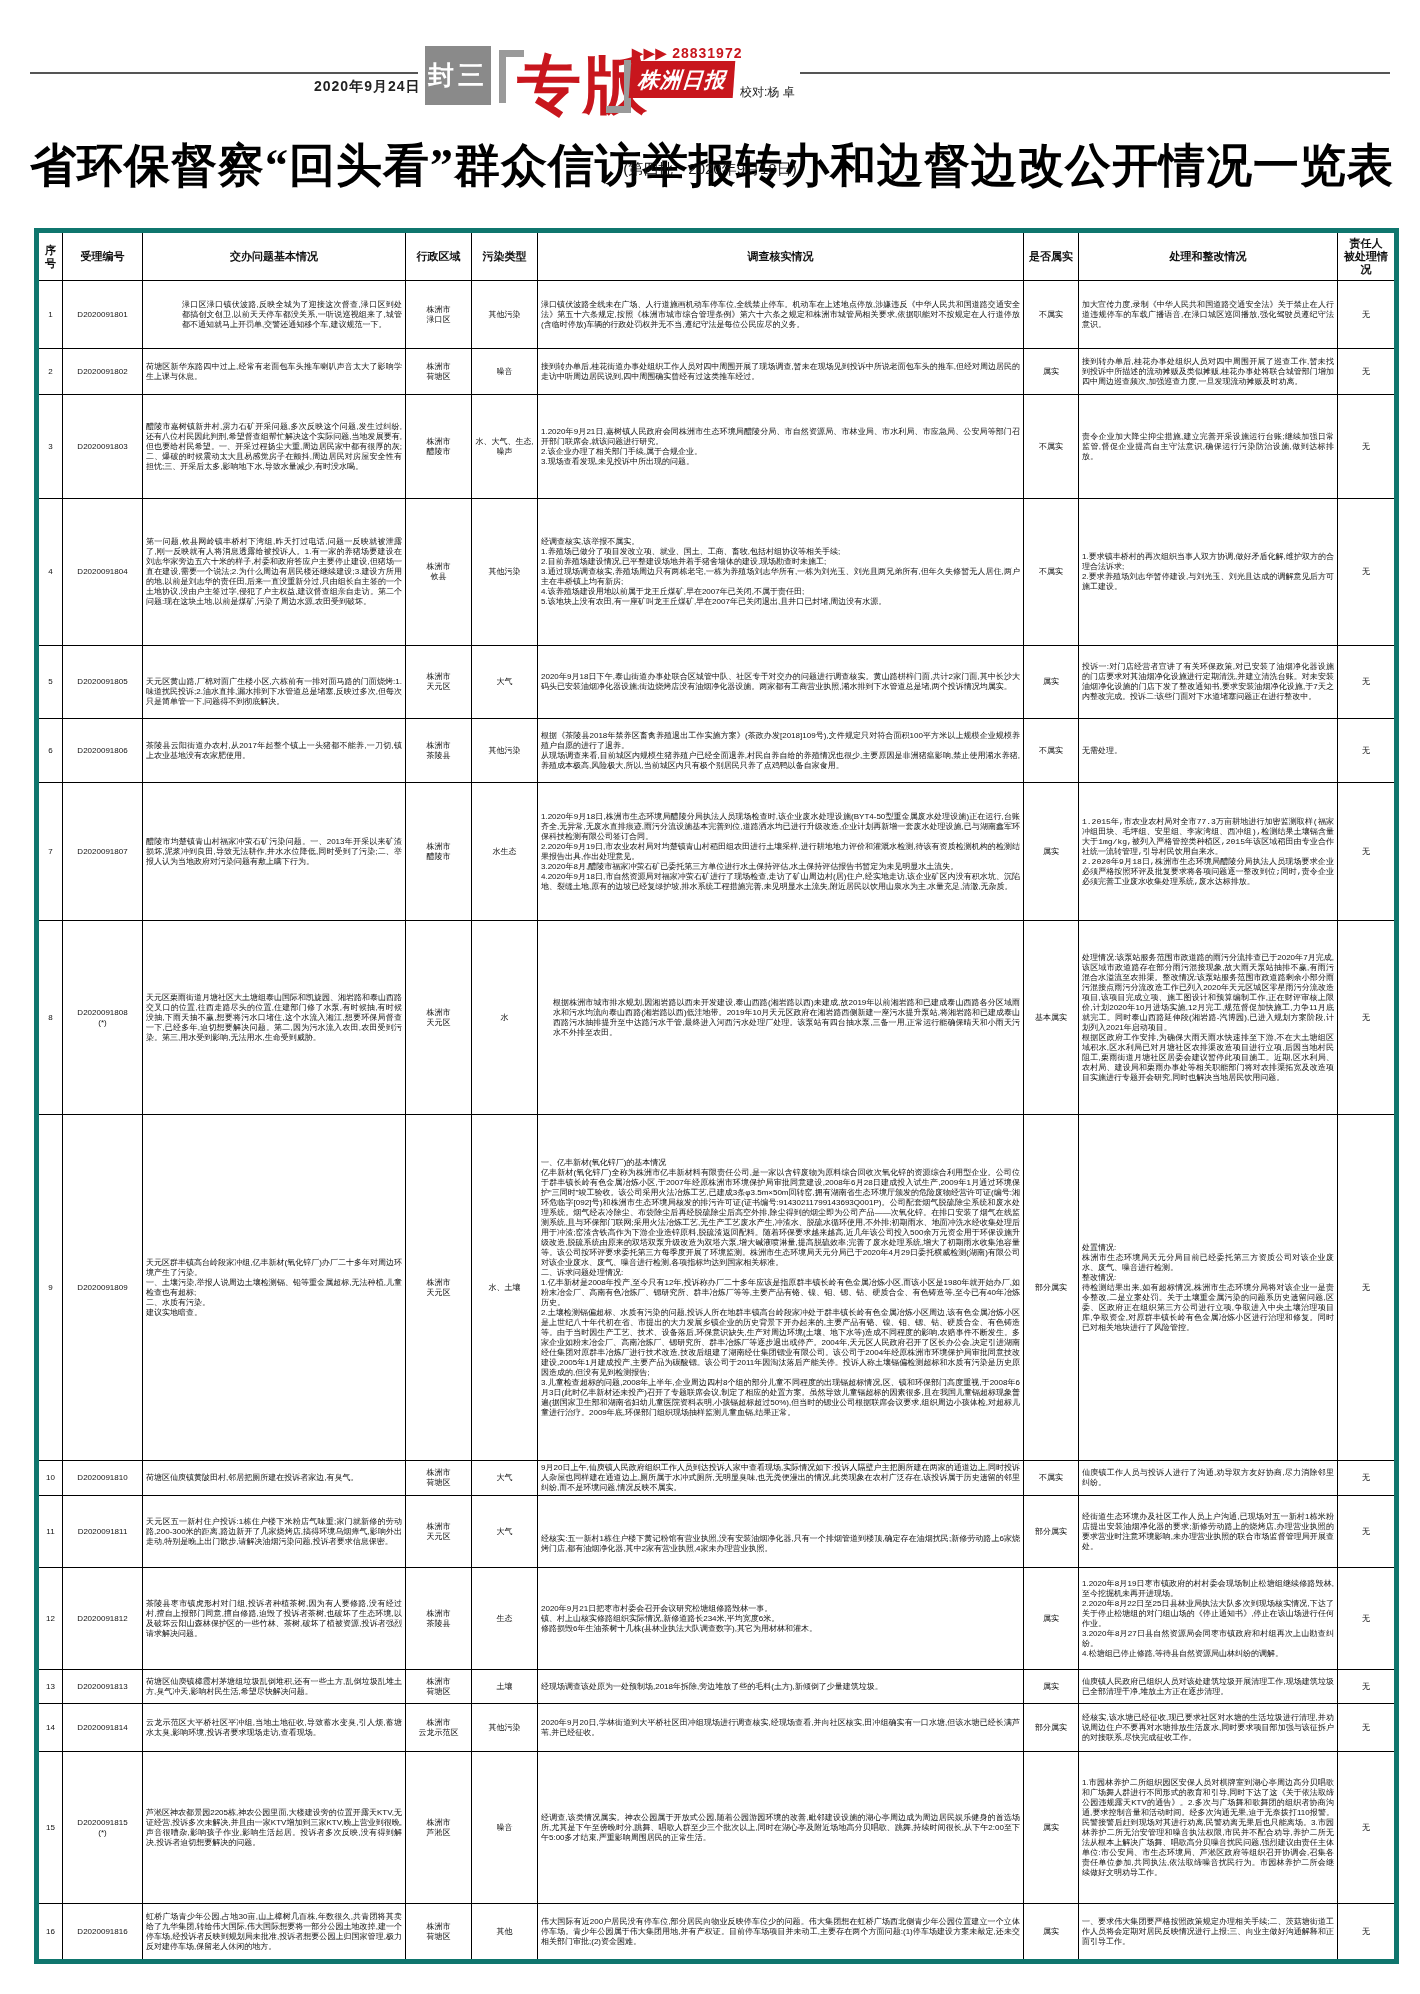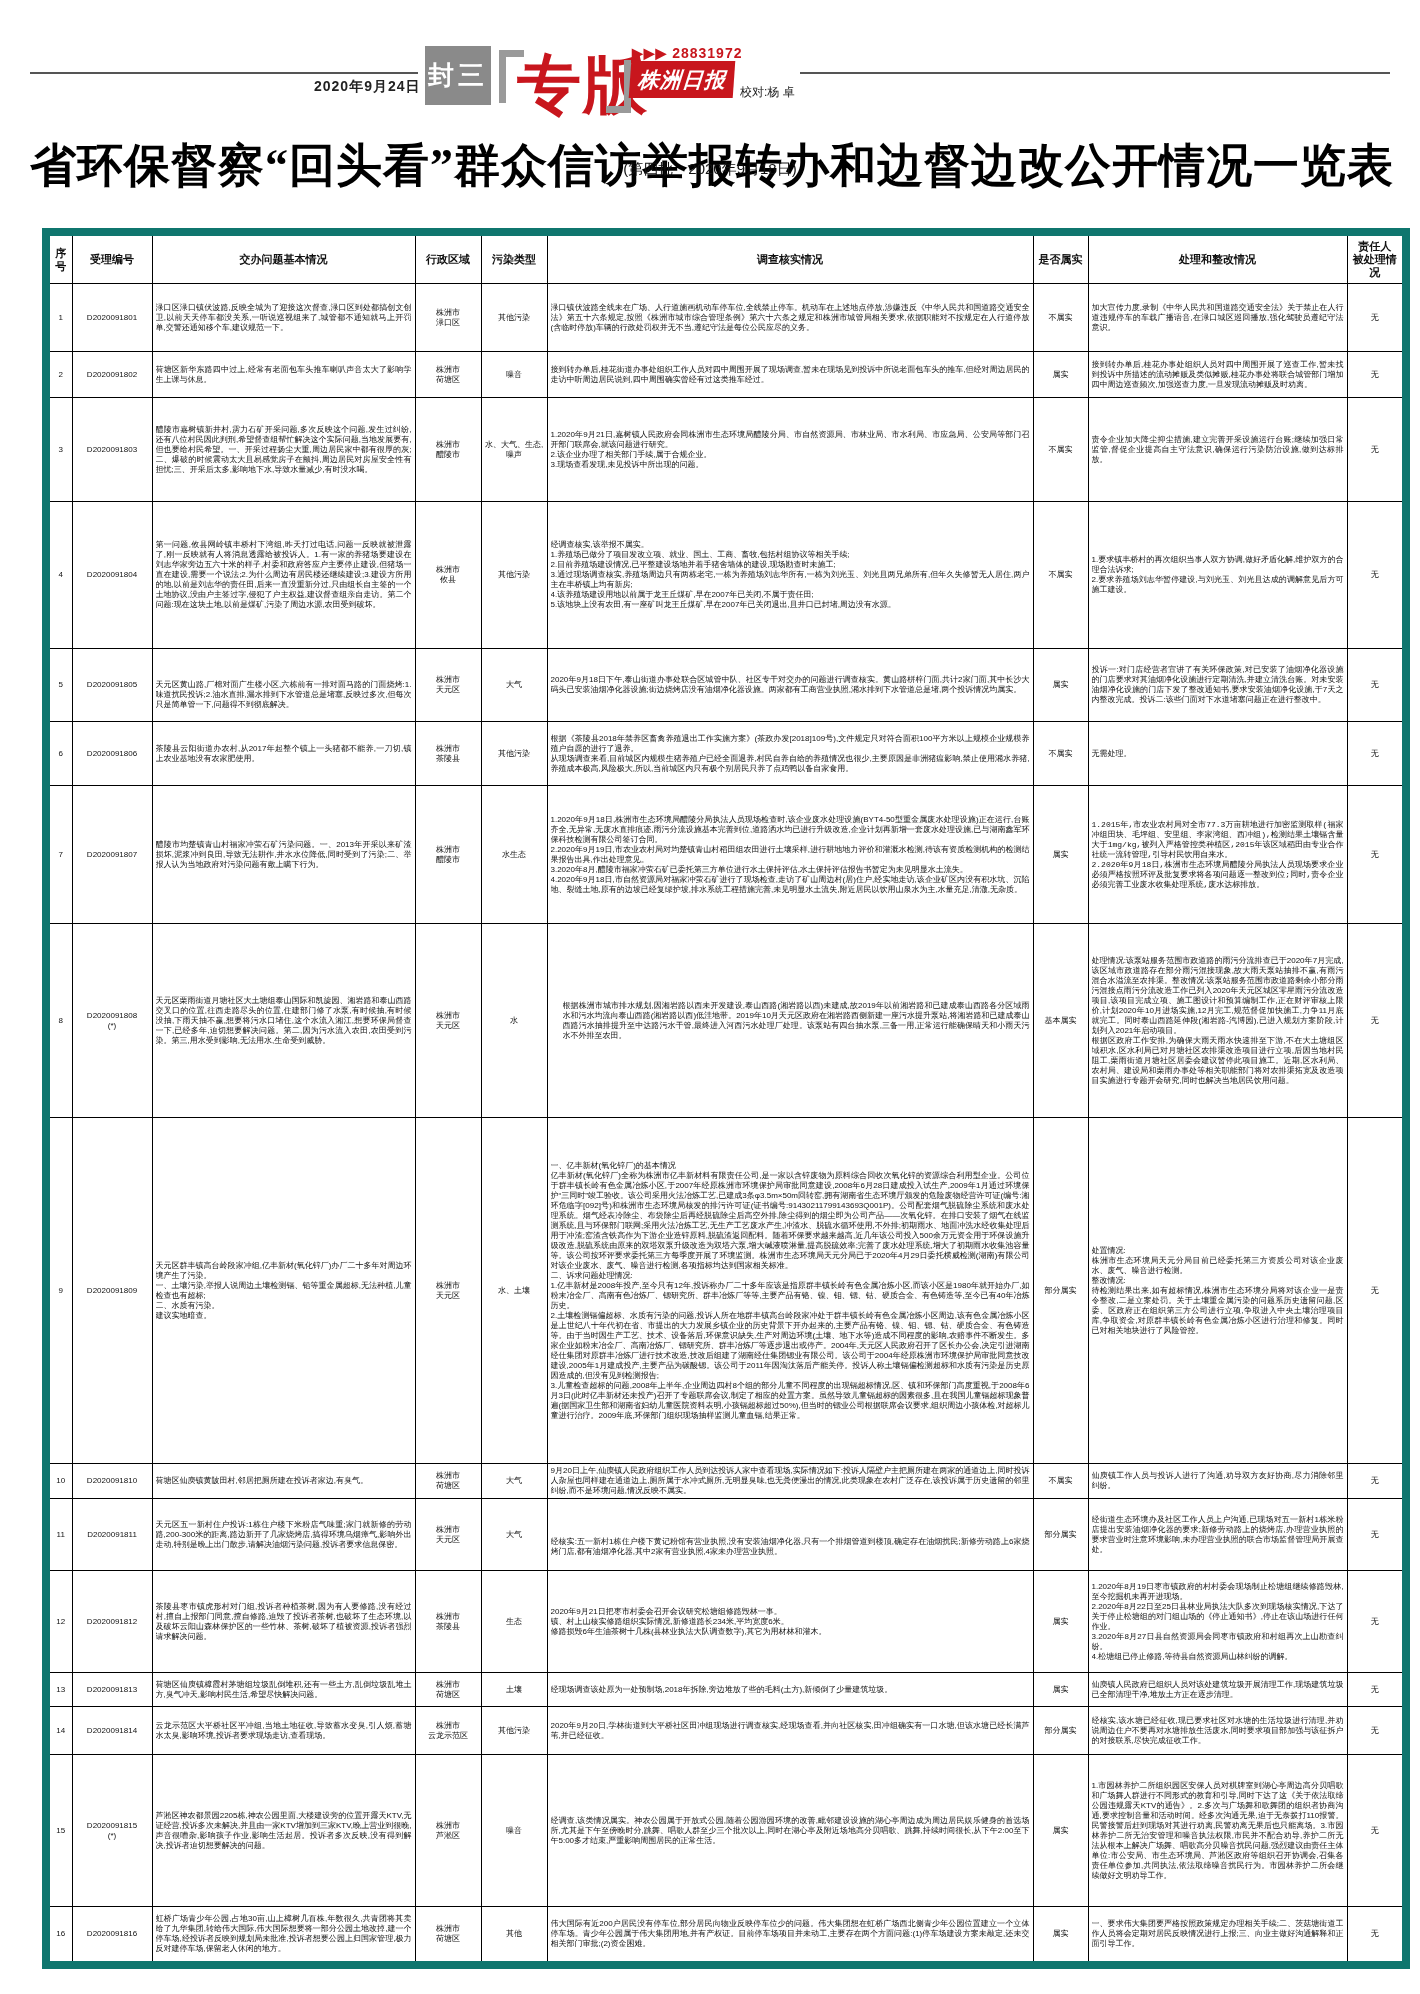--- a/index.html
+++ b/index.html
@@ -34,23 +34,23 @@
   #proofreader{position:absolute;left:740px;top:84px;font-size:12px;color:#222;}
   #main-title{
     position:absolute;left:30px;top:104px;width:1360px;text-align:center;
     font-size:46px;font-weight:900;font-family:"Liberation Serif", serif;color:#000;
     letter-spacing:1px;white-space:nowrap;
   }
   #sub-title{position:absolute;left:30px;top:160px;width:1360px;text-align:center;font-size:15px;color:#111;}
 
   
   #report-table{
-    position:absolute;left:42px;top:228px;width:1360px;
+    position:absolute;left:34px;top:228px;width:1360px;
     border-collapse:collapse;table-layout:fixed;
-    border:8px solid #0f766e;
+    border:5px solid #0f766e;
   }
   #report-table th,#report-table td{
     border:1px solid #000;padding:2px 3px;vertical-align:middle;
     font-size:8px;line-height:10px;word-break:break-all;
   }
   #report-table th{font-size:11px;font-weight:bold;text-align:center;line-height:13px;padding:4px 2px;}
   tr.thick-top td{border-top:3px solid #000;}
   td.c-center{text-align:center;}
   td.c-text{vertical-align:middle;text-align:justify;}
   .pre{white-space:pre-line;}
@@ -97,21 +97,21 @@
         <th style="white-space: pre-line;">责任人
 被处理情况</th>
       </tr>
   </thead>
   <tbody id="table-body">
       <tr style="height: 68px;">
         <td class="c-center">
           <div class="clip" style="max-height: 64px;">1</div>
         </td>
         <td class="c-center pre"><div class="clip" style="max-height: 64px;">D2020091801</div></td>
-        <td class="c-text pre"><div class="clip" style="max-height: 64px;">渌口区渌口镇伏波路,反映全城为了迎接这次督查,渌口区到处都搞创文创卫,以前天天停车都没关系,一听说巡视组来了,城管都不通知就马上开罚单,交警还通知移个车,建议规范一下。</div></td>
+        <td class="c-text pre"><div class="clip" style="max-height: 64px; margin-left: 36px;">渌口区渌口镇伏波路,反映全城为了迎接这次督查,渌口区到处都搞创文创卫,以前天天停车都没关系,一听说巡视组来了,城管都不通知就马上开罚单,交警还通知移个车,建议规范一下。</div></td>
         <td class="c-center pre"><div class="clip" style="max-height: 64px;">株洲市
 渌口区</div></td>
         <td class="c-center">
           <div class="clip" style="max-height: 64px;">其他污染</div>
         </td>
         <td class="c-text pre"><div class="clip" style="max-height: 64px;">渌口镇伏波路全线未在广场、人行道施画机动车停车位,全线禁止停车。机动车在上述地点停放,涉嫌违反《中华人民共和国道路交通安全法》第五十六条规定,按照《株洲市城市综合管理条例》第六十六条之规定和株洲市城管局相关要求,依据职能对不按规定在人行道停放(含临时停放)车辆的行政处罚权并无不当,遵纪守法是每位公民应尽的义务。</div></td>
         <td class="c-center">
           <div class="clip" style="max-height: 64px;">不属实</div>
         </td>
         <td class="c-text pre"><div class="clip" style="max-height: 64px;">加大宣传力度,录制《中华人民共和国道路交通安全法》关于禁止在人行道违规停车的车载广播语音,在渌口城区巡回播放,强化驾驶员遵纪守法意识。</div></td>

